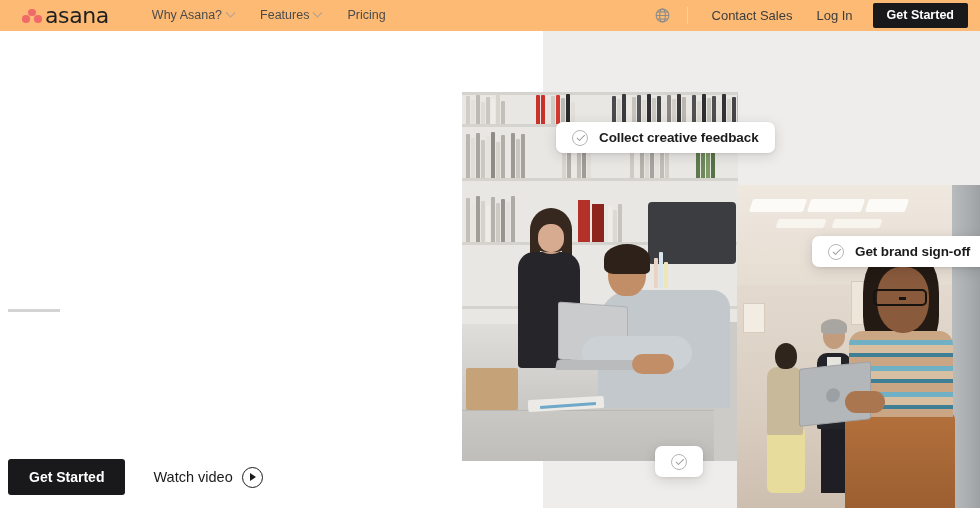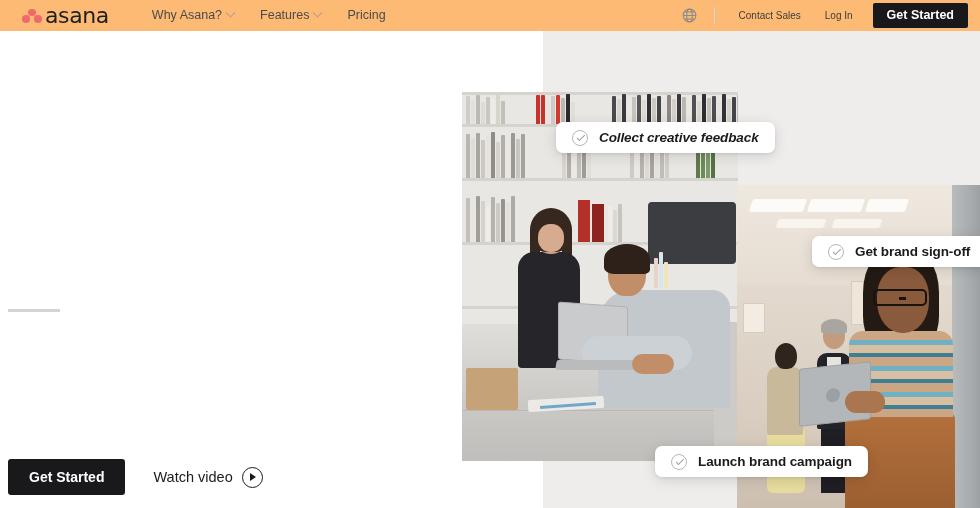--- a/index.html
+++ b/index.html
@@ -44,21 +44,21 @@
     border-right: 1.2px solid #9b9b9b; border-bottom: 1.2px solid #9b9b9b;
     transform: rotate(45deg) translate(-2px,-2px); opacity: .85;
   }
 
   .nav-right {
     margin-left: auto; display: flex; align-items: center; gap: 0; margin-right: 12px;
   }
   .globe-btn { display: flex; align-items: center; justify-content: center; width: 28px; height: 28px; cursor: pointer; }
   .nav-divider { width: 1px; height: 17px; background: #d8d8d8; margin: 0 12px 0 10px; }
   .nav-action {
-    font-size: 10px; color: #3d3d3d; padding: 0 12px; line-height: 31px;
+    font-size: 13px; color: #3d3d3d; padding: 0 12px; line-height: 31px;
     cursor: pointer; white-space: nowrap;
   }
   .btn-dark {
     background: #19181a; color: #fff; font-size: 12.5px; font-weight: 700;
     border: none; border-radius: 2px; padding: 0 14px; height: 25px;
     line-height: 25px; cursor: pointer; margin-left: 8px; white-space: nowrap;
     font-family: "Liberation Sans", sans-serif;
   }
 
   
@@ -271,21 +271,21 @@
     width: 16px; height: 16px; flex: 0 0 16px;
     border: 1.2px solid #b6b6b6; border-radius: 50%;
     position: relative;
   }
   .check-ring:after {
     content: ''; position: absolute; left: 4px; top: 4.4px;
     width: 6.5px; height: 3.2px;
     border-left: 1.3px solid #9a9a9a; border-bottom: 1.3px solid #9a9a9a;
     transform: rotate(-45deg);
   }
-  .pill-1 { left: 556px; top: 122px; font-style: italic; }
+  .pill-1 { left: 556px; top: 122px; }
   .pill-2 { left: 812px; top: 236px; }
   .pill-3 { left: 655px; top: 446px; }
 </style>
 </head>
 <body>
 
 <div class="page">
 
   <nav class="nav">
 
@@ -513,21 +513,20 @@
     <span class="pill-label">Collect creative feedback</span>
   </div>
 
   <div class="pill pill-2">
     <span class="check-ring"></span>
     <span class="pill-label">Get brand sign-off</span>
   </div>
 
   <div class="pill pill-3">
     <span class="check-ring"></span>
-    <span class="pill-label">Launch brand campaign</span>
   </div>
 
   <div class="left">
     <div class="rule"></div>
 
     <div class="cta-row">
       <button class="btn-started">Get Started</button>
       <div class="watch">
         <span class="watch-label">Watch video</span>
         <span class="play-ring">

